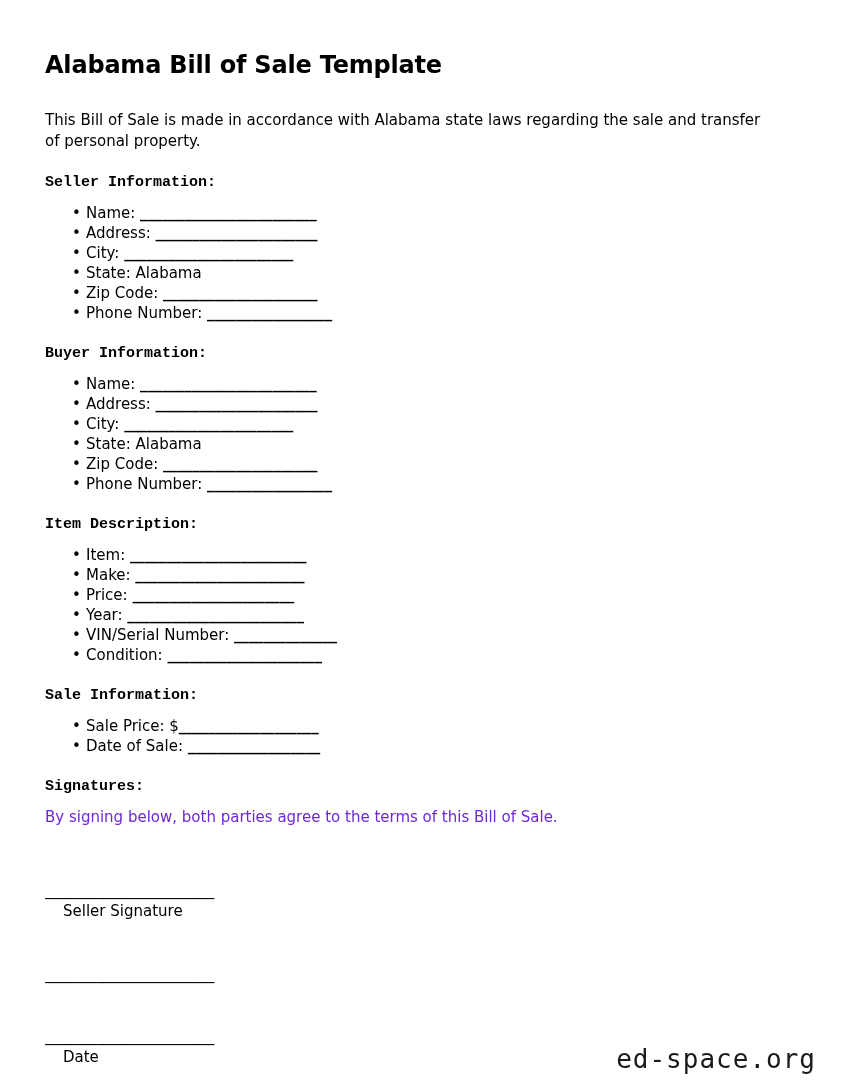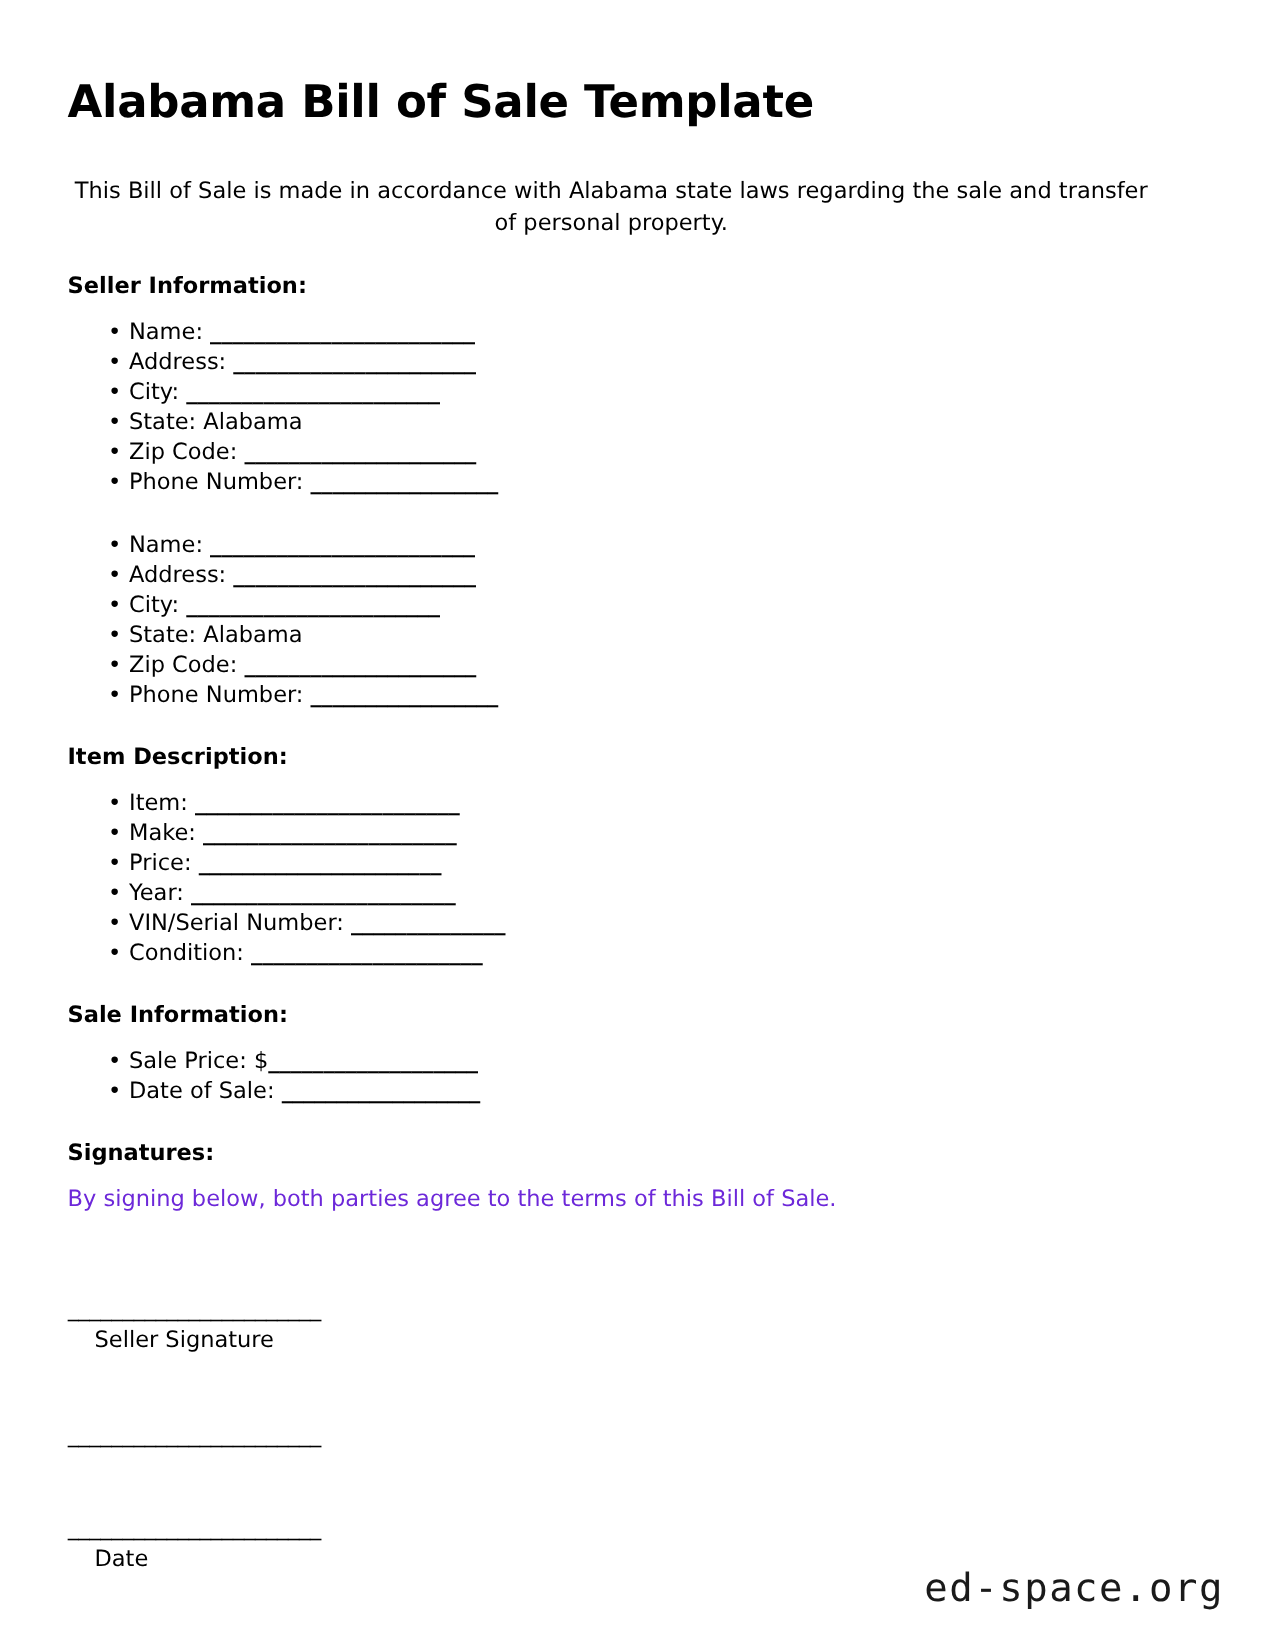--- a/index.html
+++ b/index.html
@@ -23,40 +23,40 @@
     height: 1092px;
     background: #ffffff;
   }
   .content {
     position: absolute;
     left: 45px;
     top: 52px;
     width: 754px;
   }
   .doc-title {
-    font-size: 30px;
+    font-size: 24px;
     font-weight: bold;
     letter-spacing: -0.2px;
     line-height: 1.15;
     margin: 0 0 30px 0;
     color: #000;
   }
   .intro {
     font-size: 15px;
     line-height: 1.42;
     margin: 0 0 22px 0;
     max-width: 725px;
     color: #000;
-    text-align: center;
   }
   .section-heading {
     font-size: 15px;
     font-weight: bold;
     margin: 0 0 12px 0;
     color: #000;
+    font-family: Liberation Mono, monospace;
   }
   .field-list {
     list-style: none;
     margin: 0 0 22px 0;
     padding: 0;
   }
   .field-item {
     position: relative;
     font-size: 15px;
     line-height: 20px;
@@ -126,20 +126,21 @@
     <h2 class="section-heading">Seller Information:</h2>
     <ul class="field-list">
       <li class="field-item"><span class="bullet">•</span><span>Name: </span><span class="blank">________________________</span></li>
       <li class="field-item"><span class="bullet">•</span><span>Address: </span><span class="blank">______________________</span></li>
       <li class="field-item"><span class="bullet">•</span><span>City: </span><span class="blank">_______________________</span></li>
       <li class="field-item"><span class="bullet">•</span><span>State: Alabama</span><span class="blank"></span></li>
       <li class="field-item"><span class="bullet">•</span><span>Zip Code: </span><span class="blank">_____________________</span></li>
       <li class="field-item"><span class="bullet">•</span><span>Phone Number: </span><span class="blank">_________________</span></li>
     </ul>
 
+    <h2 class="section-heading">Buyer Information:</h2>
     <ul class="field-list">
       <li class="field-item"><span class="bullet">•</span><span>Name: </span><span class="blank">________________________</span></li>
       <li class="field-item"><span class="bullet">•</span><span>Address: </span><span class="blank">______________________</span></li>
       <li class="field-item"><span class="bullet">•</span><span>City: </span><span class="blank">_______________________</span></li>
       <li class="field-item"><span class="bullet">•</span><span>State: Alabama</span><span class="blank"></span></li>
       <li class="field-item"><span class="bullet">•</span><span>Zip Code: </span><span class="blank">_____________________</span></li>
       <li class="field-item"><span class="bullet">•</span><span>Phone Number: </span><span class="blank">_________________</span></li>
     </ul>
 
     <h2 class="section-heading">Item Description:</h2>

